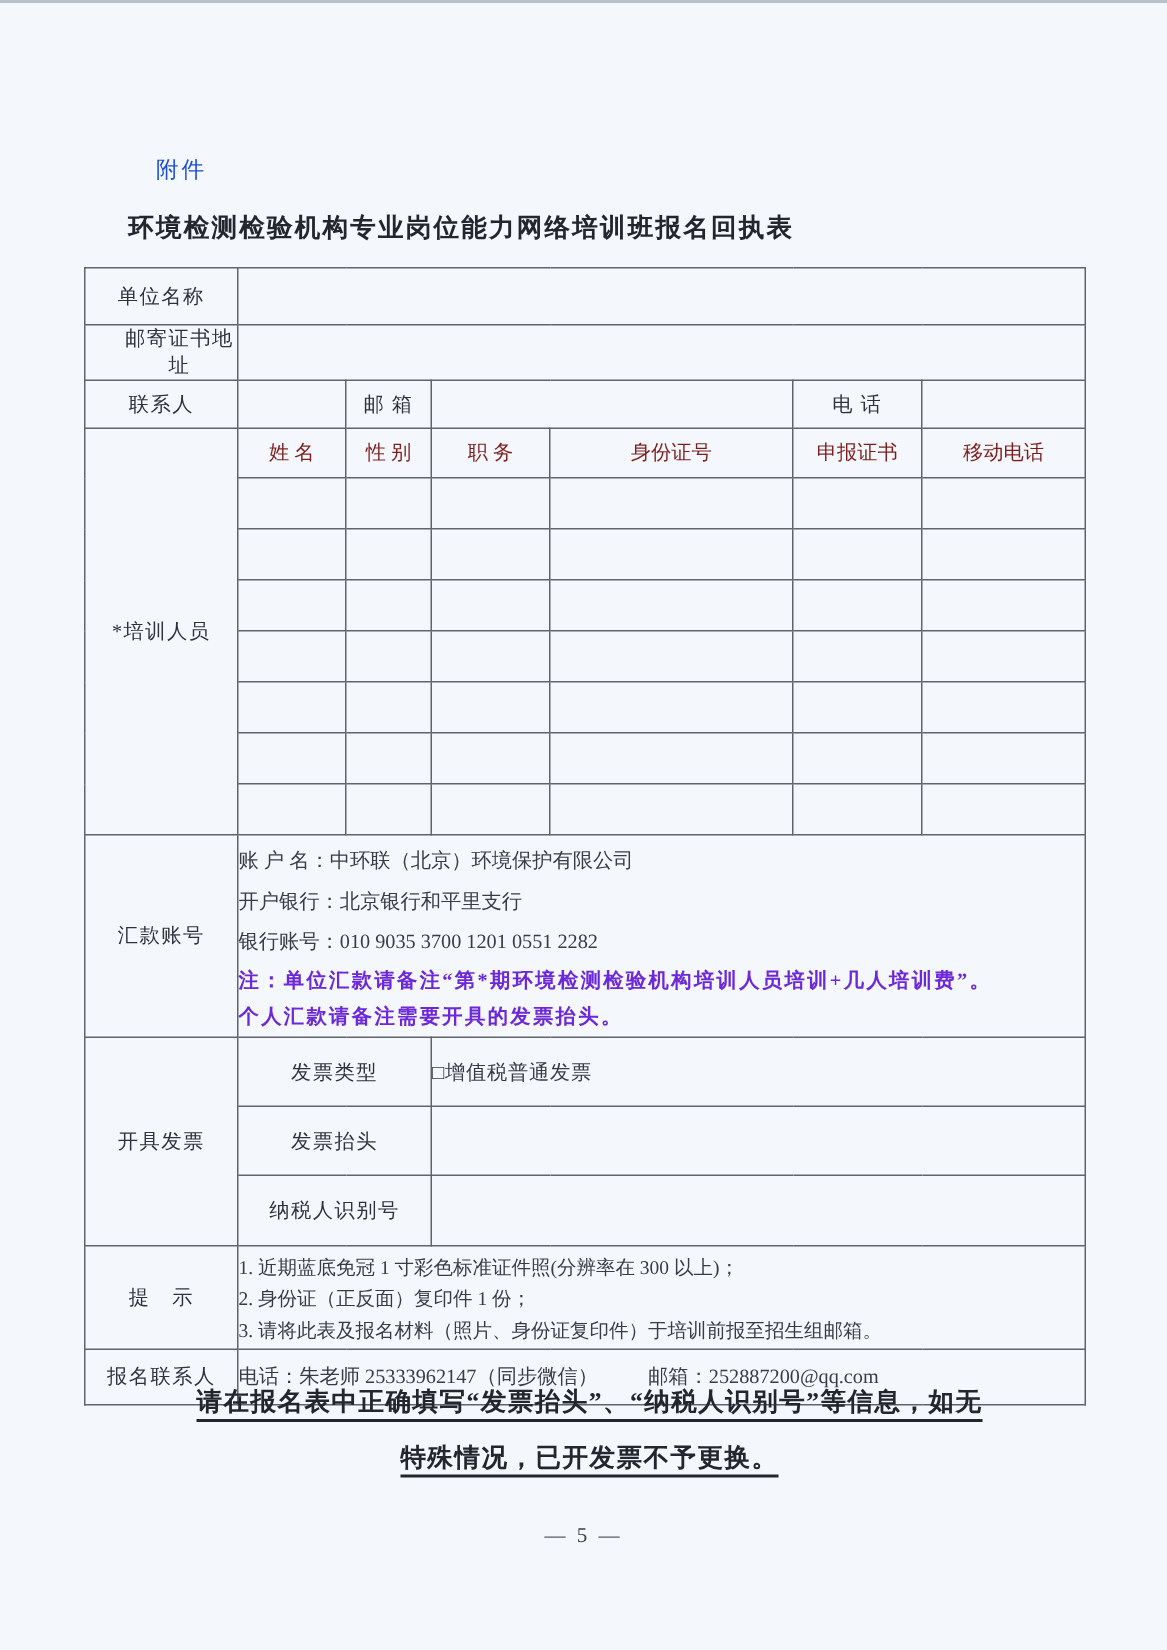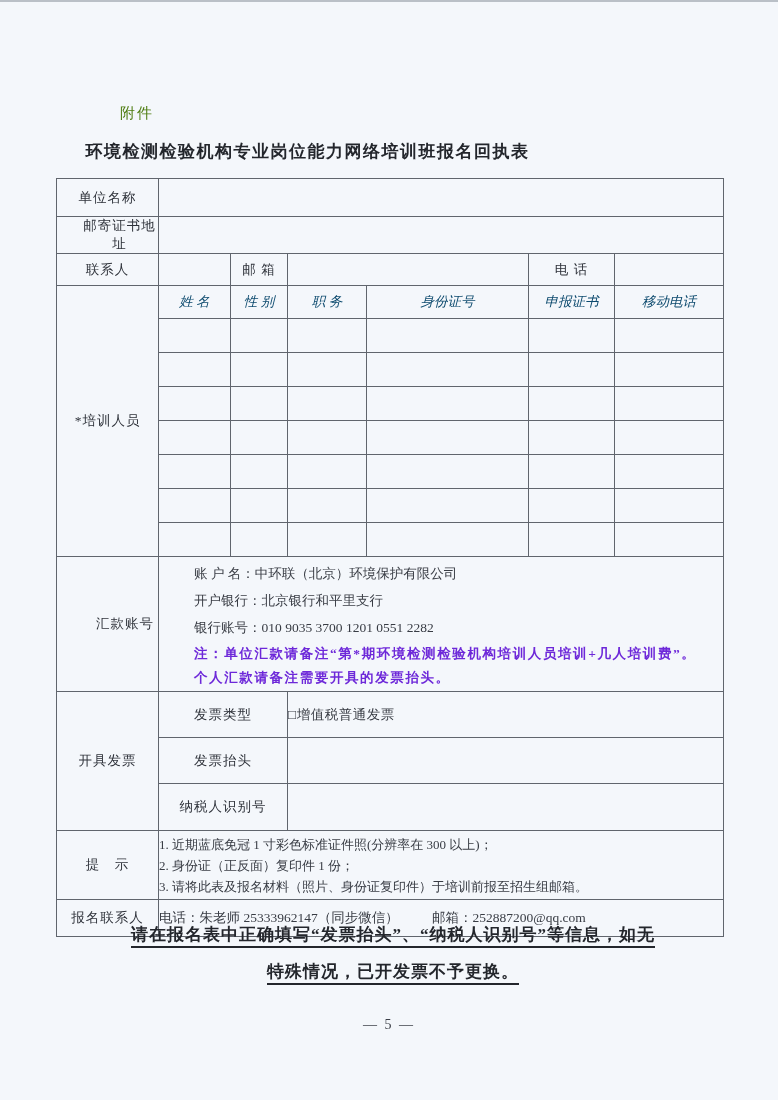--- a/index.html
+++ b/index.html
@@ -5,42 +5,42 @@
   html,body{margin:0;padding:0;}
   body{
     width:778px;height:1100px;
     background:#f4f7fb;
     font-family:"Liberation Serif","DejaVu Serif",serif;
     color:#383c44;
     position:relative;
     overflow:hidden;
   }
   .scan-edge-top{position:absolute;top:0;left:0;width:778px;height:2px;background:#a7adb5;opacity:.75;}
-  .attachment{position:absolute;left:120px;top:104px;font-size:15px;letter-spacing:2px;color:#4d7c0f;}
+  .attachment{position:absolute;left:104px;top:104px;font-size:15px;letter-spacing:2px;color:#1d4ed8;}
   .doc-title{position:absolute;left:0;top:140px;width:615px;text-align:center;
     font-size:17px;font-weight:bold;letter-spacing:1.5px;color:#23262c;}
   table.form{
     position:absolute;left:56px;top:178px;width:667px;
     border-collapse:collapse;table-layout:fixed;
   }
   table.form td{
     border:1px solid #60656d;
     font-size:13.5px;
     vertical-align:middle;
     padding:0;
     word-break:break-all;
   }
   td.lbl{text-align:center;letter-spacing:1px;color:#2e323a;}
-  td.hdr{text-align:center;font-size:13.5px;color:#0c4a6e;font-style:italic;}
+  td.hdr{text-align:center;font-size:13.5px;color:#7f1d1d;}
   tr.r-unit td{height:37px;}
   tr.r-mail td{height:32px;padding-left:24px;}
   tr.r-contact td{height:31px;}
   tr.r-thead td{height:32px;}
   tr.trainee-empty-row td{height:33px;}
-  tr.r-remit td{height:134px;padding-left:35px;}
+  tr.r-remit td{height:134px;}
   tr.r-inv1 td{height:45px;}
   tr.r-inv2 td{height:45px;}
   tr.r-inv3 td{height:46px;}
   tr.r-tips td{height:68px;}
   tr.r-reg td{height:36px;}
   td.remit-cell{vertical-align:top;padding:8px 10px 4px 12px;}
   .remit-line{line-height:27px;font-size:13.5px;}
   .remit-note{font-weight:bold;line-height:22px;font-size:13.5px;letter-spacing:1.6px;color:#6d28d9;margin-top:2px;}
   td.inv-value{text-align:left;padding-left:14px;font-size:14px;letter-spacing:.5px;}
   td.tips-cell{vertical-align:middle;padding:5px 10px 5px 12px;}

